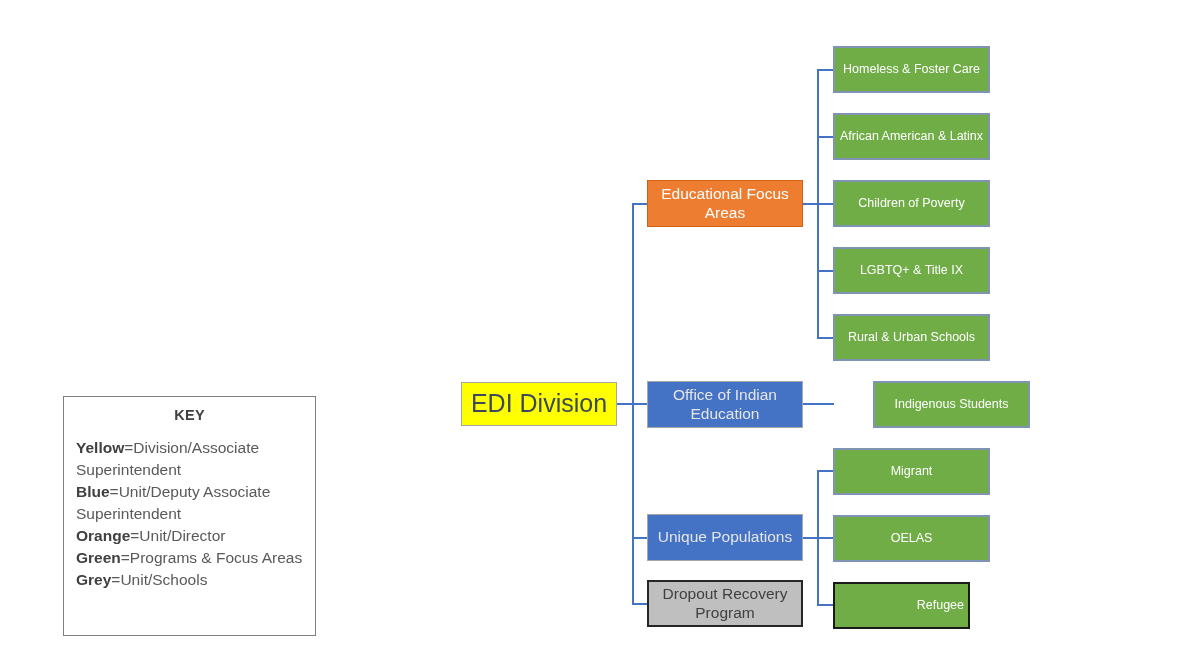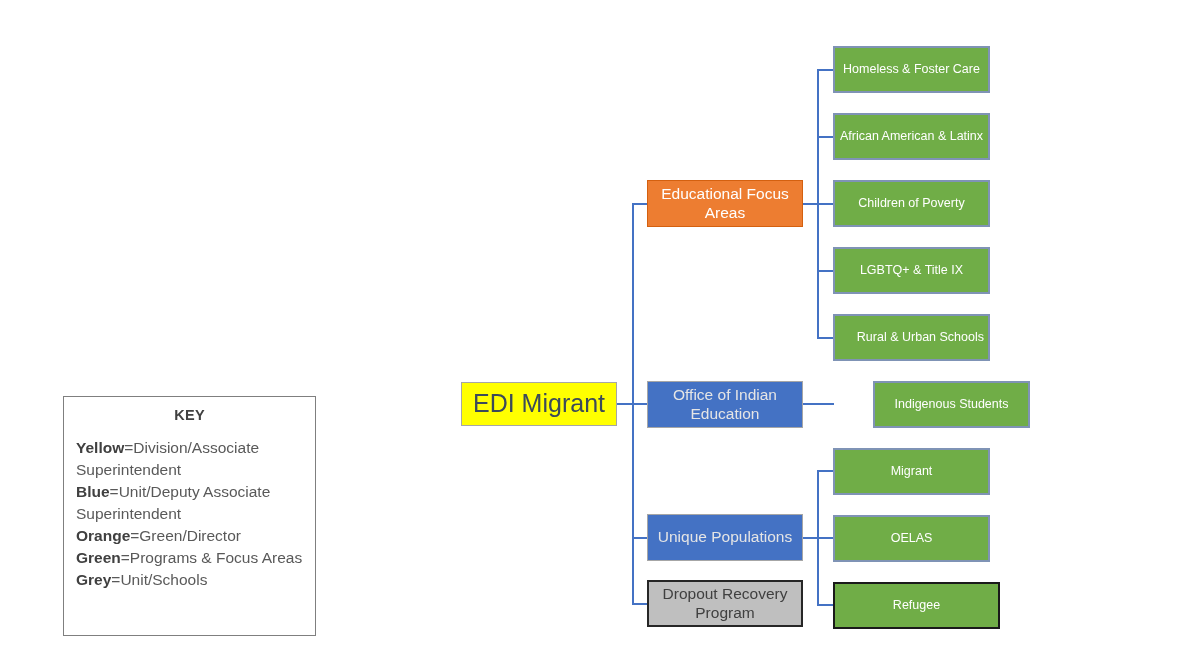--- a/index.html
+++ b/index.html
@@ -142,21 +142,21 @@
 
   <div class="line h" style="left:802px; top:403px; width:32px;"></div>
 
   <div class="line h" style="left:802px; top:537px; width:16px;"></div>
   <div class="line v" style="left:817px; top:470px; height:135px;"></div>
   <div class="line h" style="left:817px; top:470px; width:17px;"></div>
   <div class="line h" style="left:817px; top:537px; width:17px;"></div>
   <div class="line h" style="left:817px; top:604px; width:17px;"></div>
 
   <div class="node root" style="left:461px; top:382px; width:156px; height:44px;">
-    <span>EDI Migrant</span>
+    <span>EDI Division</span>
   </div>
 
   <div class="node orange" style="left:647px; top:180px; width:156px; height:47px;">
     <span>Educational Focus Areas</span>
   </div>
 
   <div class="node blue" style="left:647px; top:381px; width:156px; height:47px;">
     <span>Office of Indian Education</span>
   </div>
 
@@ -177,50 +177,50 @@
   </div>
 
   <div class="node green" style="left:833px; top:180px; width:157px; height:47px;">
     <span>Children of Poverty</span>
   </div>
 
   <div class="node green" style="left:833px; top:247px; width:157px; height:47px;">
     <span>LGBTQ+ &amp; Title IX</span>
   </div>
 
-  <div class="node green" style="left:833px; top:314px; width:157px; height:47px;justify-content:flex-end;">
+  <div class="node green" style="left:833px; top:314px; width:157px; height:47px;">
     <span>Rural &amp; Urban Schools</span>
   </div>
 
   <div class="node green" style="left:833px; top:381px; width:157px; height:47px;margin-left:40px;">
     <span>Indigenous Students</span>
   </div>
 
   <div class="node green" style="left:833px; top:448px; width:157px; height:47px;">
     <span>Migrant</span>
   </div>
 
   <div class="node green" style="left:833px; top:515px; width:157px; height:47px;">
     <span>OELAS</span>
   </div>
 
-  <div class="node green dark-border" style="left:833px; top:582px; width:167px; height:47px;">
+  <div class="node green dark-border" style="left:833px; top:582px; width:137px; height:47px;justify-content:flex-end;">
     <span>Refugee</span>
   </div>
 
   <div id="key-box">
     <div id="key-title">KEY</div>
     <div class="key-line">
       <b>Yellow</b><span>=Division/Associate Superintendent</span>
     </div>
     <div class="key-line">
       <b>Blue</b><span>=Unit/Deputy Associate Superintendent</span>
     </div>
     <div class="key-line">
-      <b>Orange</b><span>=Green/Director</span>
+      <b>Orange</b><span>=Unit/Director</span>
     </div>
     <div class="key-line">
       <b>Green</b><span>=Programs &amp; Focus Areas</span>
     </div>
     <div class="key-line">
       <b>Grey</b><span>=Unit/Schools</span>
     </div>
   </div>
 
 </div>

